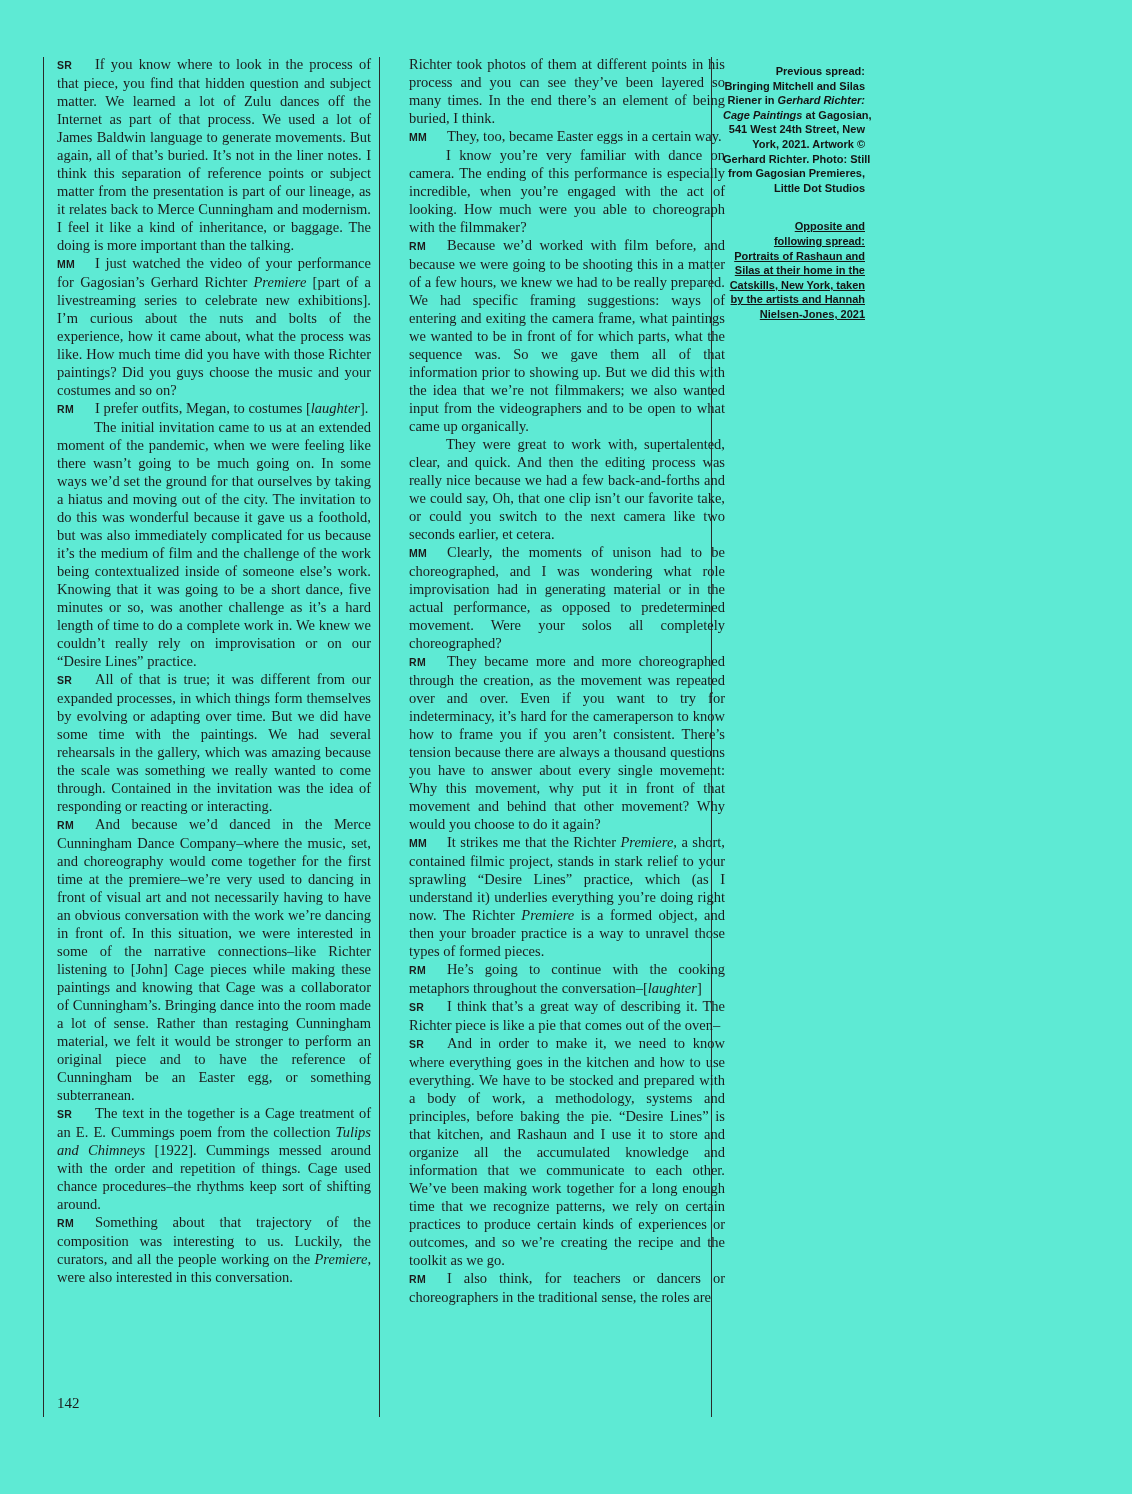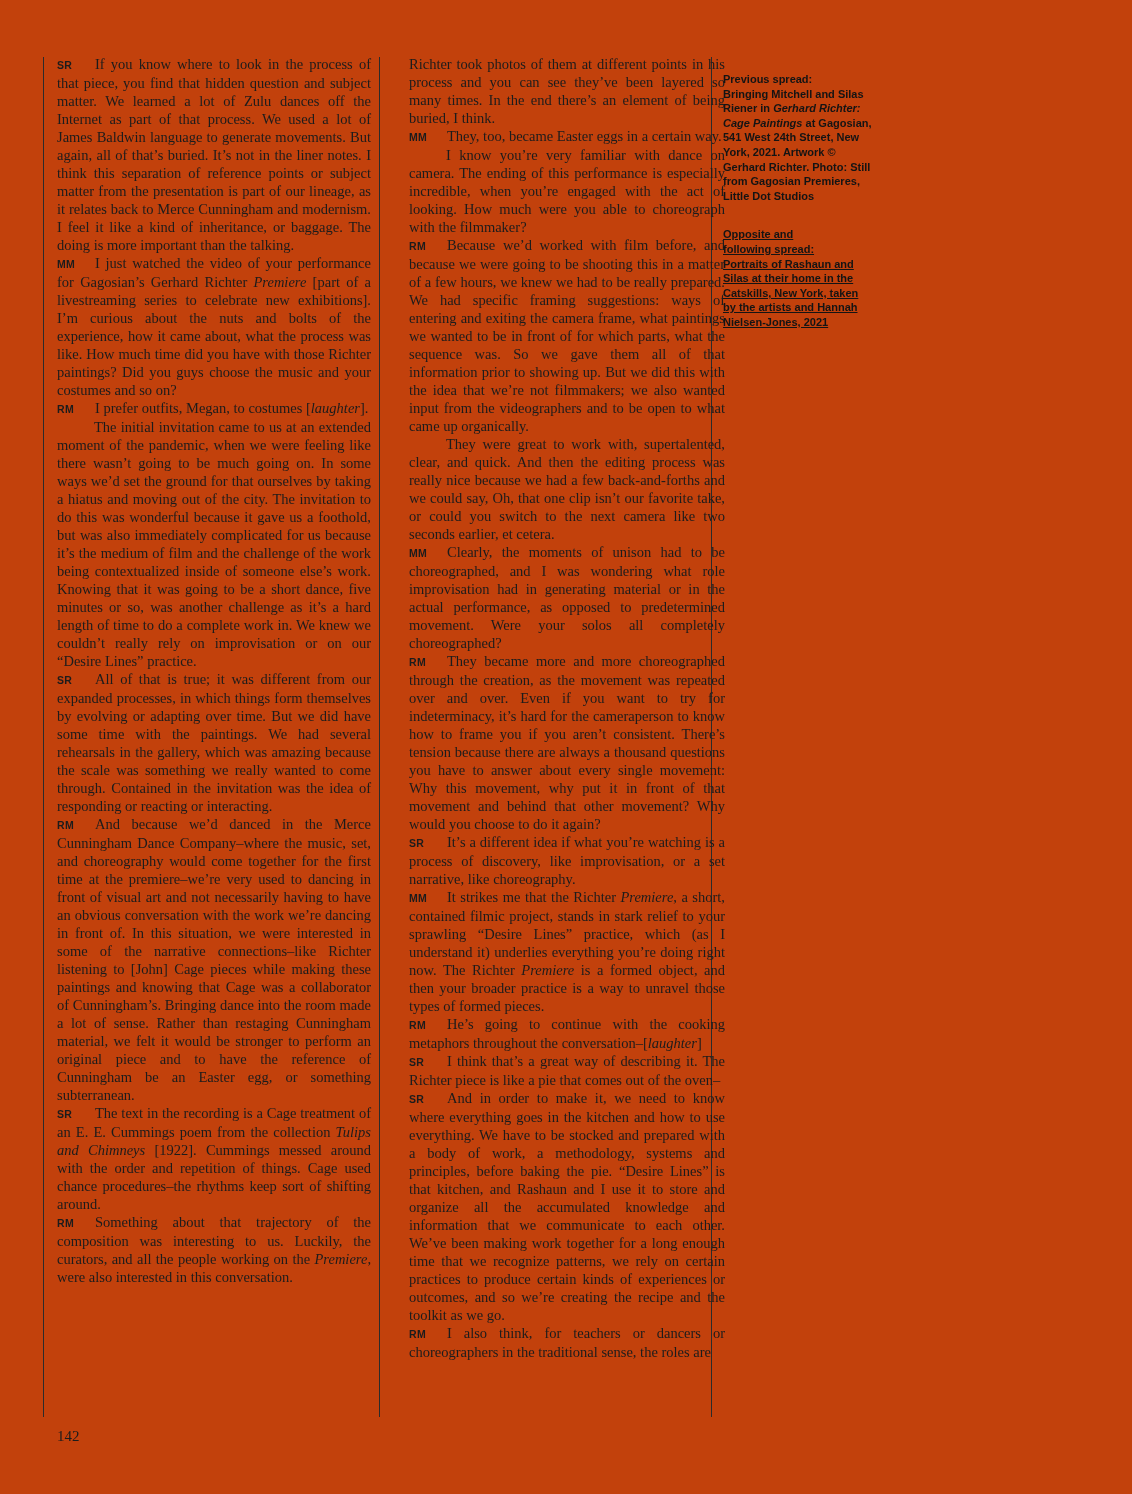--- a/index.html
+++ b/index.html
@@ -1,19 +1,19 @@
 <!DOCTYPE html>
 <html lang="en"><head>
 <meta charset="utf-8">
 <style>
   html,body{margin:0;padding:0;background:#e8e8e8;}
   .page{
     position:relative;
     width:1132px;height:1494px;
-    background:#c2410c;
+    background:#5eead4;
     overflow:hidden;
     font-family:"Liberation Serif", serif;
     color:#1c1c1c;
   }
   .rule{
     position:absolute;top:57px;height:1360px;width:1px;
     background:#2b2b2b;
   }
   .rule-1{left:43px;}
   .rule-2{left:379px;}
@@ -31,60 +31,59 @@
   .speaker{
     display:inline-block;width:38px;
     font-family:"Liberation Sans", sans-serif;
     font-weight:700;font-size:10.5px;
     letter-spacing:0.3px;
     text-indent:0;
     vertical-align:baseline;
   }
   .it{font-style:italic;}
   .sidebar{
-    position:absolute;left:723px;top:72px;width:142px;
+    position:absolute;left:723px;top:64px;width:142px;
     font-family:"Liberation Sans", sans-serif;
     font-weight:700;font-size:11px;line-height:14.6px;
-    color:#141414;text-align:left;
+    color:#141414;text-align:right;
   }
   .caption{margin:0;}
   .caption + .caption{margin-top:24px;text-decoration:underline;}
   .cap-line{white-space:nowrap;}
   .page-number{
-    position:absolute;left:57px;top:1428px;
+    position:absolute;left:57px;top:1395px;
     font-size:15px;color:#1c1c1c;
   }
 </style>
 </head>
 <body>
 
 <div class="page">
   <div class="rule rule-1"></div>
   <div class="rule rule-2"></div>
   <div class="rule rule-3"></div>
 
   <div class="col col-left" id="col-left">
       <p class="para"><span class="speaker">SR</span><span>If you know where to look in the process of that piece, you find that hidden question and subject matter. We learned a lot of Zulu dances off the Internet as part of that process. We used a lot of James Baldwin language to generate movements. But again, all of that’s buried. It’s not in the liner notes. I think this separation of reference points or subject matter from the presentation is part of our lineage, as it relates back to Merce Cunningham and modernism. I feel it like a kind of inheritance, or baggage. The doing is more important than the talking.</span></p>
       <p class="para"><span class="speaker">MM</span><span>I just watched the video of your performance for Gagosian’s Gerhard Richter </span><span class="it">Premiere</span><span> [part of a livestreaming series to celebrate new exhibitions]. I’m curious about the nuts and bolts of the experience, how it came about, what the process was like. How much time did you have with those Richter paintings? Did you guys choose the music and your costumes and so on?</span></p>
       <p class="para"><span class="speaker">RM</span><span>I prefer outfits, Megan, to costumes [</span><span class="it">laughter</span><span>].</span></p>
       <p class="para indent"><span>The initial invitation came to us at an extended moment of the pandemic, when we were feeling like there wasn’t going to be much going on. In some ways we’d set the ground for that ourselves by taking a hiatus and moving out of the city. The invitation to do this was wonderful because it gave us a foothold, but was also immediately complicated for us because it’s the medium of film and the challenge of the work being contextualized inside of someone else’s work. Knowing that it was going to be a short dance, five minutes or so, was another challenge as it’s a hard length of time to do a complete work in. We knew we couldn’t really rely on improvisation or on our “Desire Lines” practice.</span></p>
       <p class="para"><span class="speaker">SR</span><span>All of that is true; it was different from our expanded processes, in which things form themselves by evolving or adapting over time. But we did have some time with the paintings. We had several rehearsals in the gallery, which was amazing because the scale was something we really wanted to come through. Contained in the invitation was the idea of responding or reacting or interacting.</span></p>
       <p class="para"><span class="speaker">RM</span><span>And because we’d danced in the Merce Cunningham Dance Company–where the music, set, and choreography would come together for the first time at the premiere–we’re very used to dancing in front of visual art and not necessarily having to have an obvious conversation with the work we’re dancing in front of. In this situation, we were interested in some of the narrative connections–like Richter listening to [John] Cage pieces while making these paintings and knowing that Cage was a collaborator of Cunningham’s. Bringing dance into the room made a lot of sense. Rather than restaging Cunningham material, we felt it would be stronger to perform an original piece and to have the reference of Cunningham be an Easter egg, or something subterranean.</span></p>
-      <p class="para"><span class="speaker">SR</span><span>The text in the recording is a Cage treatment of an E. E. Cummings poem from the collection </span><span class="it">Tulips and Chimneys</span><span> [1922]. Cummings messed around with the order and repetition of things. Cage used chance procedures–the rhythms keep sort of shifting around.</span></p>
+      <p class="para"><span class="speaker">SR</span><span>The text in the together is a Cage treatment of an E. E. Cummings poem from the collection </span><span class="it">Tulips and Chimneys</span><span> [1922]. Cummings messed around with the order and repetition of things. Cage used chance procedures–the rhythms keep sort of shifting around.</span></p>
       <p class="para"><span class="speaker">RM</span><span>Something about that trajectory of the composition was interesting to us. Luckily, the curators, and all the people working on the </span><span class="it">Premiere</span><span>, were also interested in this conversation.</span></p>
     </div>
   <div class="col col-mid" id="col-mid">
       <p class="para"><span>Richter took photos of them at different points in his process and you can see they’ve been layered so many times. In the end there’s an element of being buried, I think.</span></p>
       <p class="para"><span class="speaker">MM</span><span>They, too, became Easter eggs in a certain way.</span></p>
       <p class="para indent"><span>I know you’re very familiar with dance on camera. The ending of this performance is especially incredible, when you’re engaged with the act of looking. How much were you able to choreograph with the filmmaker?</span></p>
       <p class="para"><span class="speaker">RM</span><span>Because we’d worked with film before, and because we were going to be shooting this in a matter of a few hours, we knew we had to be really prepared. We had specific framing suggestions: ways of entering and exiting the camera frame, what paintings we wanted to be in front of for which parts, what the sequence was. So we gave them all of that information prior to showing up. But we did this with the idea that we’re not filmmakers; we also wanted input from the videographers and to be open to what came up organically.</span></p>
       <p class="para indent"><span>They were great to work with, supertalented, clear, and quick. And then the editing process was really nice because we had a few back-and-forths and we could say, Oh, that one clip isn’t our favorite take, or could you switch to the next camera like two seconds earlier, et cetera.</span></p>
       <p class="para"><span class="speaker">MM</span><span>Clearly, the moments of unison had to be choreographed, and I was wondering what role improvisation had in generating material or in the actual performance, as opposed to predetermined movement. Were your solos all completely choreographed?</span></p>
       <p class="para"><span class="speaker">RM</span><span>They became more and more choreographed through the creation, as the movement was repeated over and over. Even if you want to try for indeterminacy, it’s hard for the cameraperson to know how to frame you if you aren’t consistent. There’s tension because there are always a thousand questions you have to answer about every single movement: Why this movement, why put it in front of that movement and behind that other movement? Why would you choose to do it again?</span></p>
-      <p class="para"><span class="speaker">SR</span><span>It’s a different idea if what you’re watching is a process of discovery, like improvisation, or a set narrative, like choreography.</span></p>
       <p class="para"><span class="speaker">MM</span><span>It strikes me that the Richter </span><span class="it">Premiere</span><span>, a short, contained filmic project, stands in stark relief to your sprawling “Desire Lines” practice, which (as I understand it) underlies everything you’re doing right now. The Richter </span><span class="it">Premiere</span><span> is a formed object, and then your broader practice is a way to unravel those types of formed pieces.</span></p>
       <p class="para"><span class="speaker">RM</span><span>He’s going to continue with the cooking metaphors throughout the conversation–[</span><span class="it">laughter</span><span>]</span></p>
       <p class="para"><span class="speaker">SR</span><span>I think that’s a great way of describing it. The Richter piece is like a pie that comes out of the oven–</span></p>
       <p class="para"><span class="speaker">SR</span><span>And in order to make it, we need to know where everything goes in the kitchen and how to use everything. We have to be stocked and prepared with a body of work, a methodology, systems and principles, before baking the pie. “Desire Lines” is that kitchen, and Rashaun and I use it to store and organize all the accumulated knowledge and information that we communicate to each other. We’ve been making work together for a long enough time that we recognize patterns, we rely on certain practices to produce certain kinds of experiences or outcomes, and so we’re creating the recipe and the toolkit as we go.</span></p>
       <p class="para"><span class="speaker">RM</span><span>I also think, for teachers or dancers or choreographers in the traditional sense, the roles are</span></p>
     </div>
 
   <div class="sidebar" id="sidebar">
       <div class="caption">
         <div class="cap-line"><span>Previous spread:</span></div>

